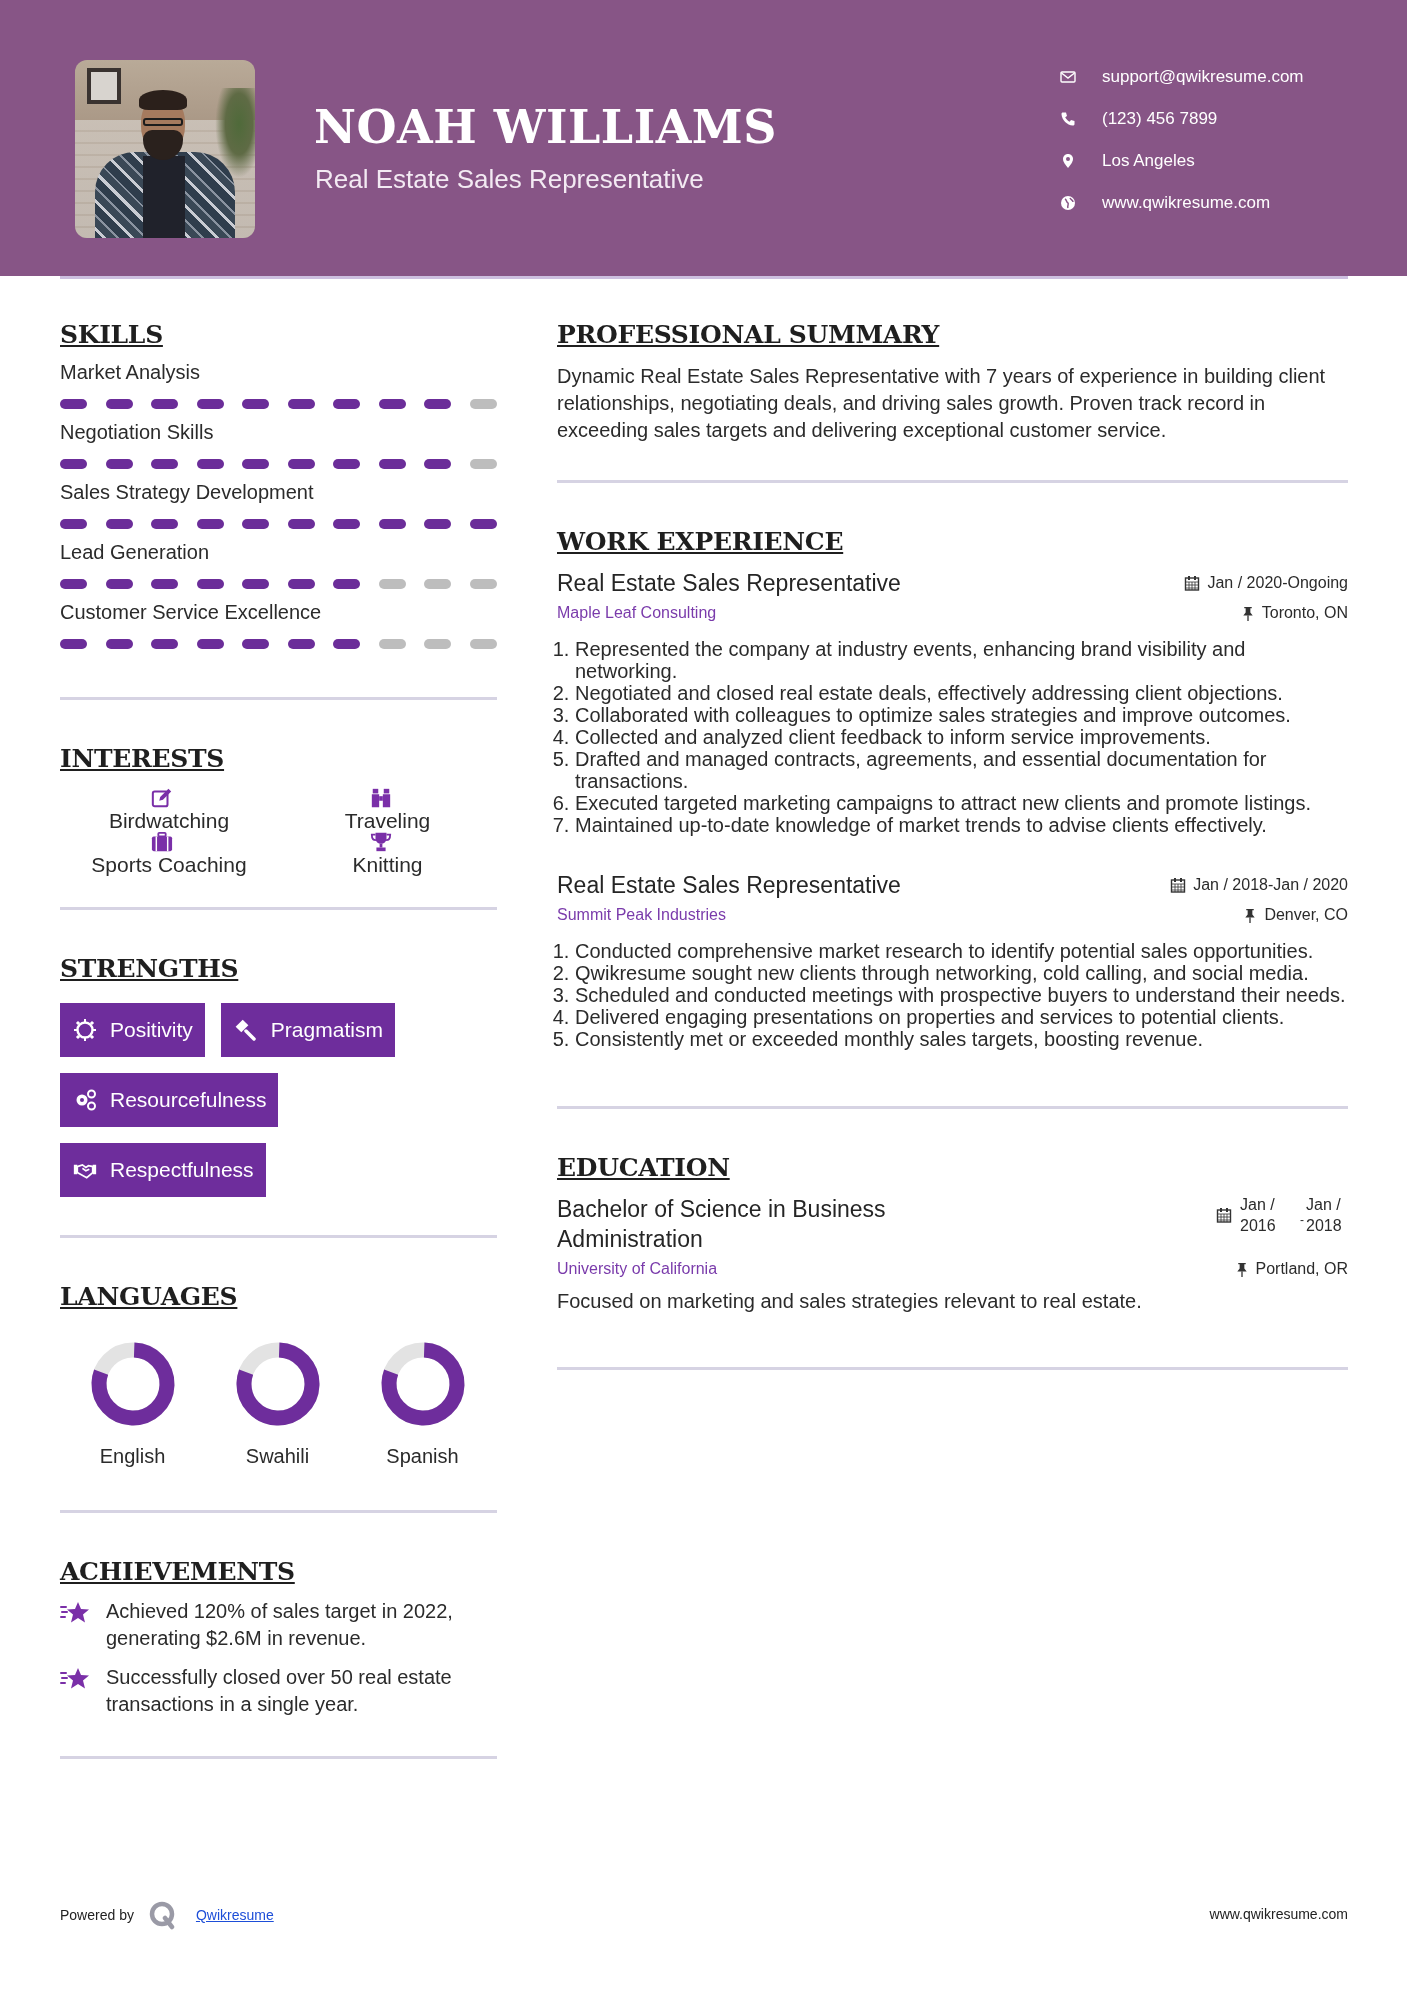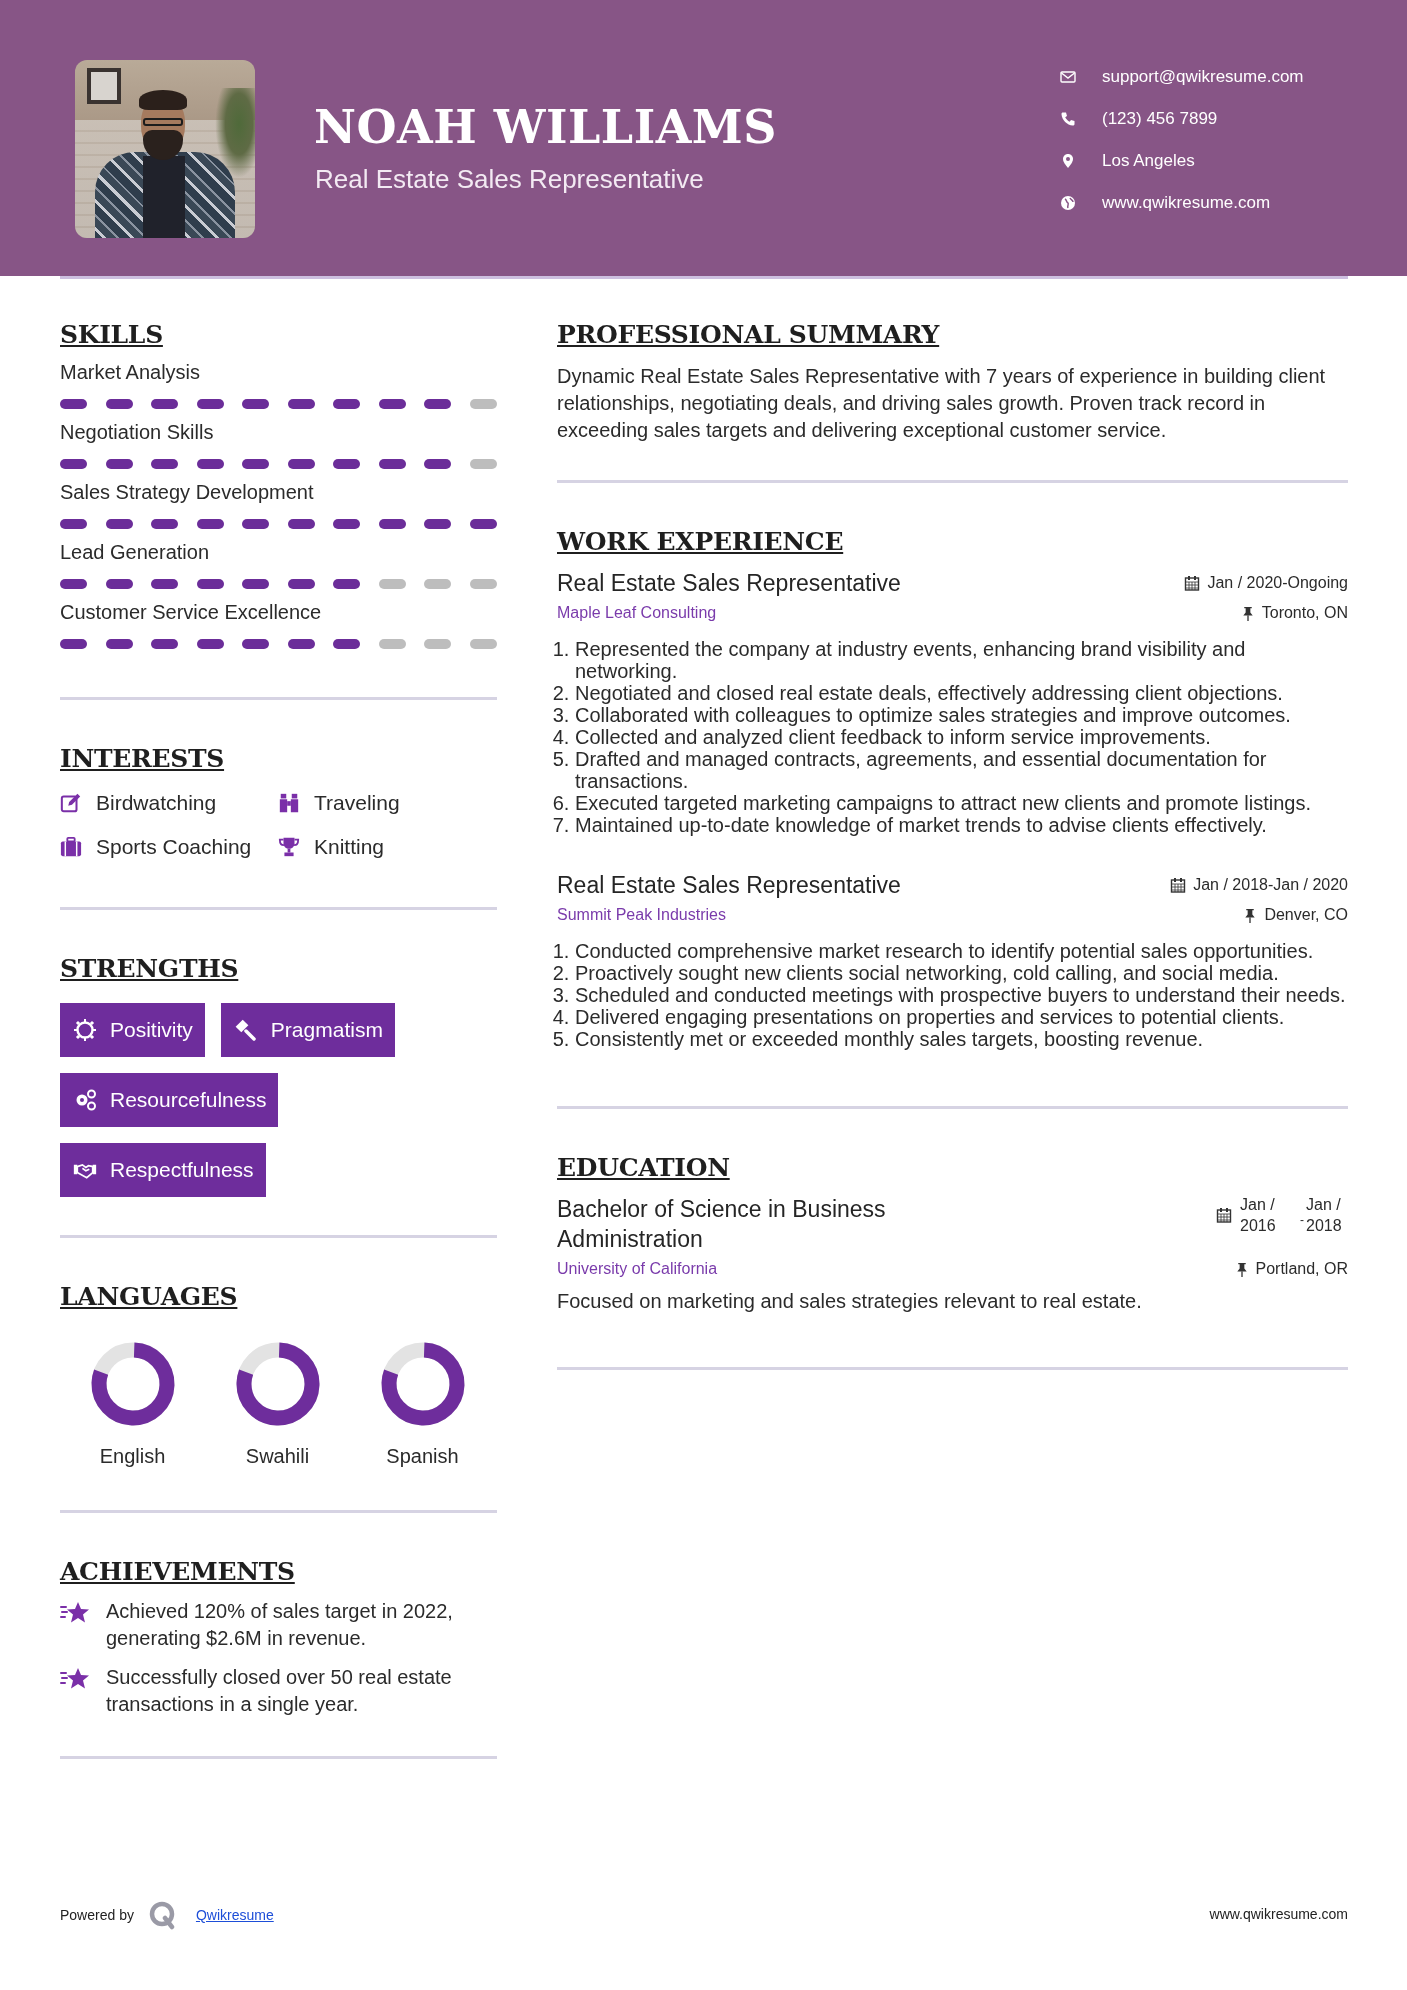--- a/index.html
+++ b/index.html
@@ -38,21 +38,21 @@
   .h2 { font-family: "DejaVu Serif", "Liberation Serif", serif; font-weight: bold; font-size: 25px; color: #1f1f1f; letter-spacing: -0.3px; text-decoration: underline; }
   .divider { height: 3px; background: #d6d3e3; width: 100%; }
 
   .skill { margin-top: 12px; }
   .skill-name { font-size: 20px; color: #2b2b2b; height: 28px; }
   .dots { display: flex; justify-content: space-between; margin-top: 10px; width: 437px; }
   .dot { width: 27px; height: 10px; border-radius: 5px; background: #6b2d99; }
   .dot.off { background: #bdbdbd; }
 
   .interests { display: grid; grid-template-columns: 218px 219px; row-gap: 12px; margin-top: 14px; }
-  .interest { display: flex; align-items: center; font-size: 21px; color: #2b2b2b; height: 32px; }
+  .interest { display: flex; align-items: center; font-size: 21px; color: #2b2b2b; height: 32px; flex-direction: column; }
   .interest .ic { width: 36px; color: #7a2fa8; display: inline-flex; align-items: center; }
   .interest .ic svg { width: 22px; height: 22px; }
 
   .strengths { display: flex; flex-wrap: wrap; gap: 16px; margin-top: 20px; width: 437px; }
   .badge { display: inline-flex; align-items: center; height: 54px; background: #6e2d9c; color: #ffffff; font-size: 21px; padding: 0 12px; }
   .badge .ic { width: 26px; height: 26px; margin-right: 12px; display: inline-flex; align-items: center; justify-content: center; }
   .badge .ic svg { width: 24px; height: 24px; }
 
   .langs { display: flex; margin-top: 30px; }
   .lang { width: 145px; display: flex; flex-direction: column; align-items: center; }
@@ -453,21 +453,21 @@
             <div class="loc">
               <svg viewBox="0 0 12 16">
                 <path d="M2 1 H10 V2.5 H8.5 V7 L11 10 H1 L3.5 7 V2.5 H2 Z" fill="#333"></path>
                 <rect x="5.3" y="10" width="1.4" height="6" fill="#333"></rect>
               </svg>
               <span>Denver, CO</span>
             </div>
           </div>
           <ol class="bul">
             <li>Conducted comprehensive market research to identify potential sales opportunities.</li>
-            <li>Proactively sought new clients social networking, cold calling, and social media.</li>
+            <li>Qwikresume sought new clients through networking, cold calling, and social media.</li>
             <li>Scheduled and conducted meetings with prospective buyers to understand their needs.</li>
             <li>Delivered engaging presentations on properties and services to potential clients.</li>
             <li>Consistently met or exceeded monthly sales targets, boosting revenue.</li>
           </ol>
         </div>
       </div>
   </section>
 
   <div class="divider" style="margin-top:56px;"></div>
 

